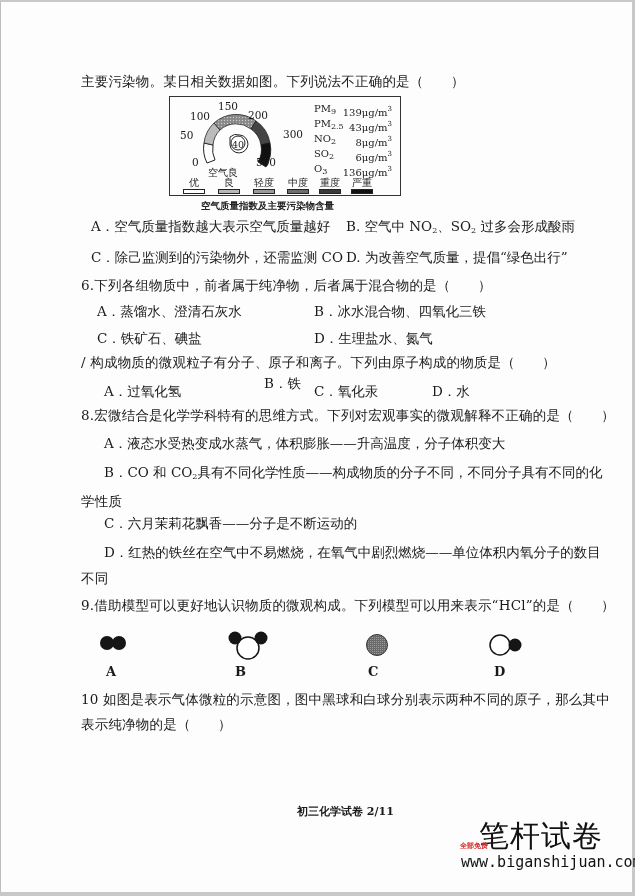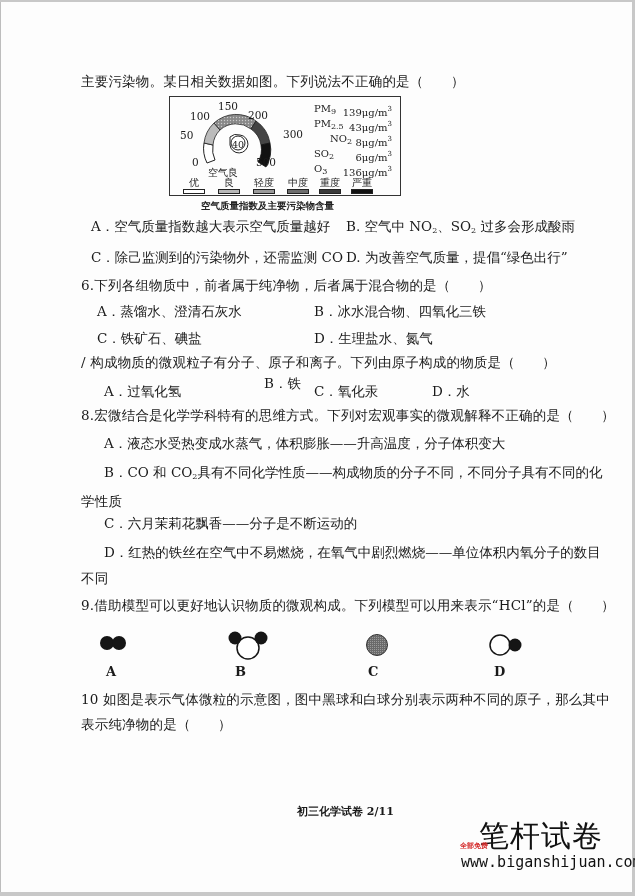--- a/index.html
+++ b/index.html
@@ -103,21 +103,21 @@
     <div class="swatch" style="left:117px;top:92px;background:#6e6e6e;"></div>
     <div class="lvl" style="left:146px;top:80px;">重度</div>
     <div class="swatch" style="left:149px;top:92px;background:#3a3a3a;"></div>
     <div class="lvl" style="left:178px;top:80px;">严重</div>
     <div class="swatch" style="left:181px;top:92px;background:#111;"></div>
 
     <div class="pol" style="top:6px;"><span>PM</span><sub>9</sub></div>
     <div class="val" style="top:6px;"><span>139μg/m</span><sup>3</sup></div>
     <div class="pol" style="top:21px;"><span>PM</span><sub>2.5</sub></div>
     <div class="val" style="top:21px;"><span>43μg/m</span><sup>3</sup></div>
-    <div class="pol" style="top:36px;margin-left:16px;"><span>NO</span><sub>2</sub></div>
+    <div class="pol" style="top:36px;"><span>NO</span><sub>2</sub></div>
     <div class="val" style="top:36px;"><span>8μg/m</span><sup>3</sup></div>
     <div class="pol" style="top:51px;"><span>SO</span><sub>2</sub></div>
     <div class="val" style="top:51px;"><span>6μg/m</span><sup>3</sup></div>
     <div class="pol" style="top:66px;"><span>O</span><sub>3</sub></div>
     <div class="val" style="top:66px;text-align:center;"><span>136μg/m</span><sup>3</sup></div>
   </div>
   <div class="fig-caption">空气质量指数及主要污染物含量</div>
 
   <div class="opt" style="left:90px;top:215px;">A．空气质量指数越大表示空气质量越好</div>
   <div class="opt" style="left:345px;top:215px;"><span>B. 空气中 NO</span><sub>2</sub><span>、SO</span><sub>2</sub><span> 过多会形成酸雨</span></div>

